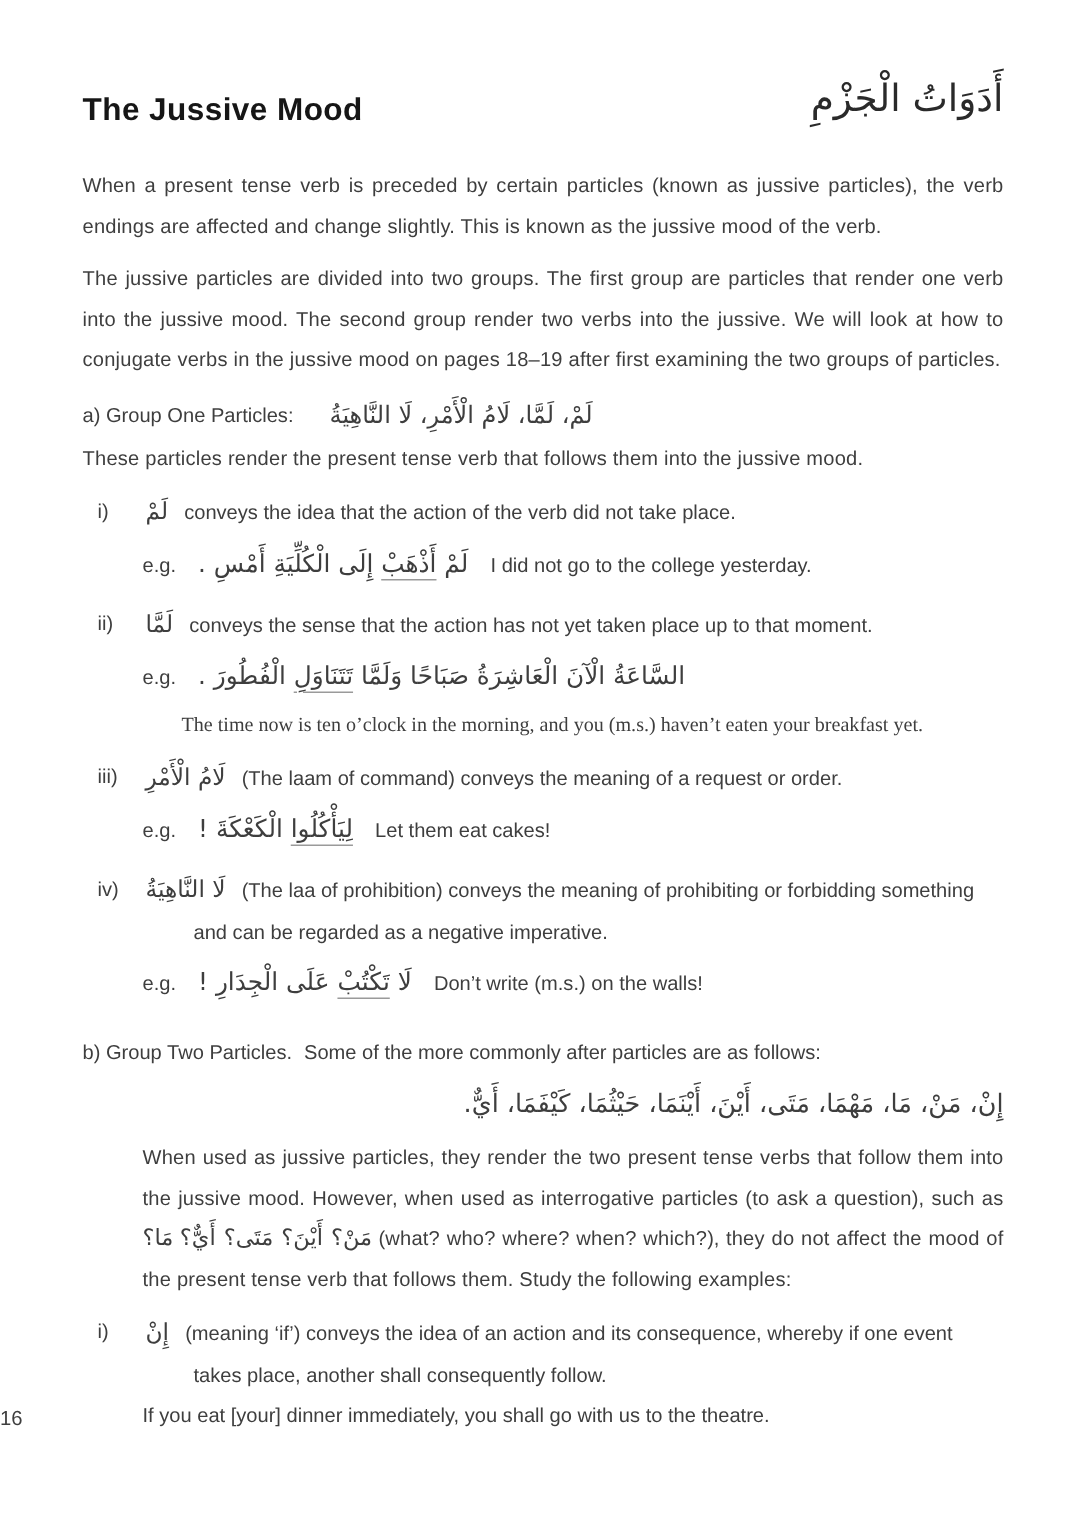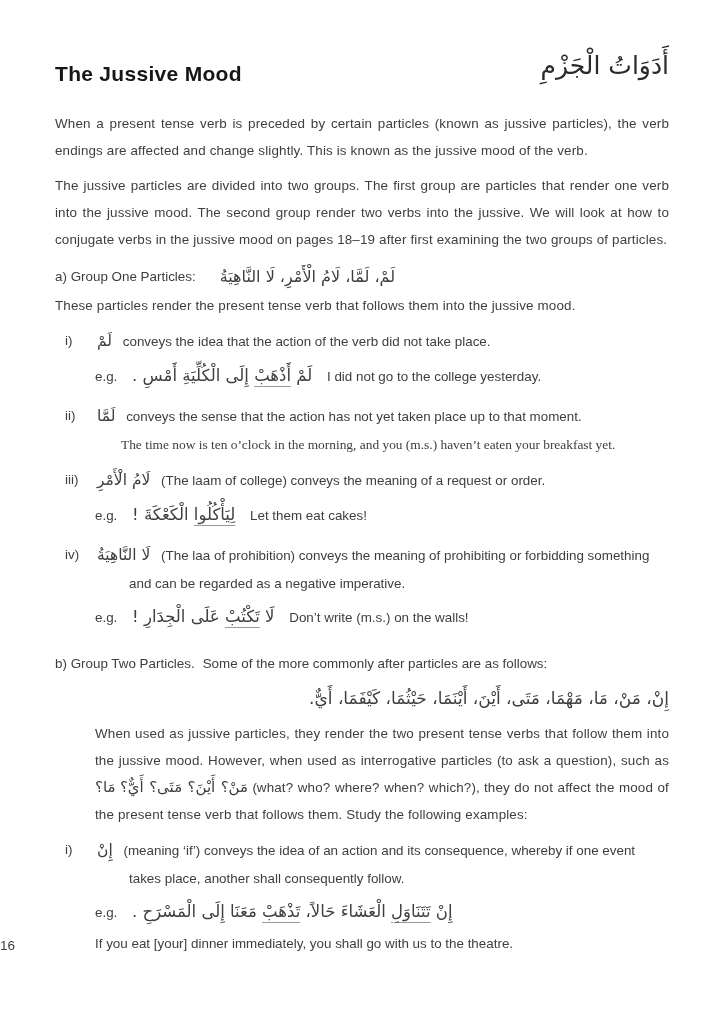--- a/index.html
+++ b/index.html
@@ -69,30 +69,34 @@
       </div>
     </div>
 
     <div class="item mt4">
       <div class="num">ii)</div>
       <div class="ibody">
         <div class="head">
           <span class="ar ar-head" dir="rtl">لَمَّا</span>
           <span>conveys the sense that the action has not yet taken place up to that moment.</span>
         </div>
+        <div class="egline">
+          <span class="eg">e.g.</span>
+          <span class="ar ar-ex" dir="rtl"><span>السَّاعَةُ الْآنَ الْعَاشِرَةُ صَبَاحًا وَلَمَّا </span><span class="u">تَتَنَاوَلِ</span><span> الْفُطُورَ .</span></span>
+        </div>
         <div class="trans-line">The time now is ten o’clock in the morning, and you (m.s.) haven’t eaten your breakfast yet.</div>
       </div>
     </div>
 
     <div class="item mt6">
       <div class="num">iii)</div>
       <div class="ibody">
         <div class="head">
           <span class="ar ar-head" dir="rtl">لَامُ الْأَمْرِ</span>
-          <span>(The laam of college) conveys the meaning of a request or order.</span>
+          <span>(The laam of command) conveys the meaning of a request or order.</span>
         </div>
         <div class="egline mt6">
           <span class="eg">e.g.</span>
           <span class="ar ar-ex" dir="rtl"><span class="u">لِيَأْكُلُوا</span><span> الْكَعْكَةَ !</span></span>
           <span class="trans">Let them eat cakes!</span>
         </div>
       </div>
     </div>
 
     <div class="item mt6">
@@ -118,24 +122,20 @@
     <p class="b-para"><span>When used as jussive particles, they render the two present tense verbs that follow them into the jussive mood. However, when used as interrogative particles (to ask a question), such as </span><span dir="rtl" class="ar ar-inline">مَا؟</span><span> </span><span dir="rtl" class="ar ar-inline">مَنْ؟ أَيْنَ؟ مَتَى؟ أَيٌّ؟</span><span> (what? who? where? when? which?), they do not affect the mood of the present tense verb that follows them. Study the following examples:</span></p>
 
     <div class="item mt6">
       <div class="num">i)</div>
       <div class="ibody">
         <div class="head">
           <span class="ar ar-head" dir="rtl">إِنْ</span>
           <span>(meaning ‘if’) conveys the idea of an action and its consequence, whereby if one event</span>
         </div>
         <div class="head-wrap">takes place, another shall consequently follow.</div>
-        <div class="egline mt4">
-          <span class="eg">e.g.</span>
-          <span class="ar ar-ex" dir="rtl"><span>إِنْ </span><span class="u">تَتَنَاوَلِ</span><span> الْعَشَاءَ حَالاً، </span><span class="u">تَذْهَبْ</span><span> مَعَنَا إِلَى الْمَسْرَحِ .</span></span>
-        </div>
         <div class="trans-line2">If you eat [your] dinner immediately, you shall go with us to the theatre.</div>
       </div>
     </div>
 
   </div>
 
   <div class="page-num">16</div>
 </div>
 
 </body></html>

